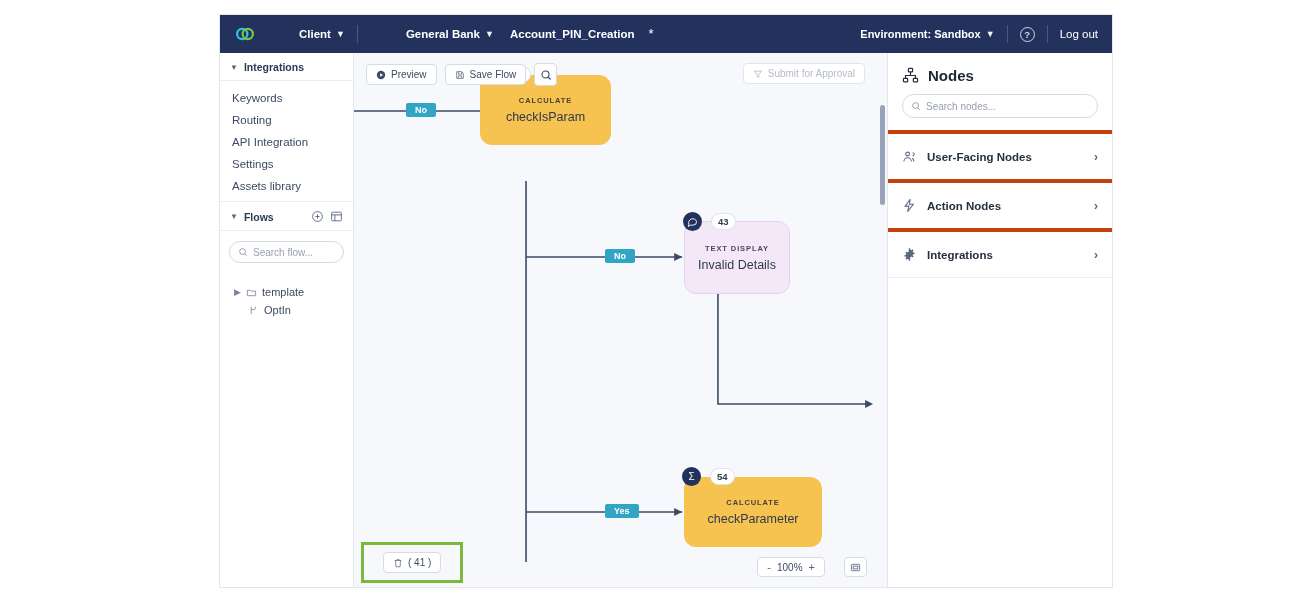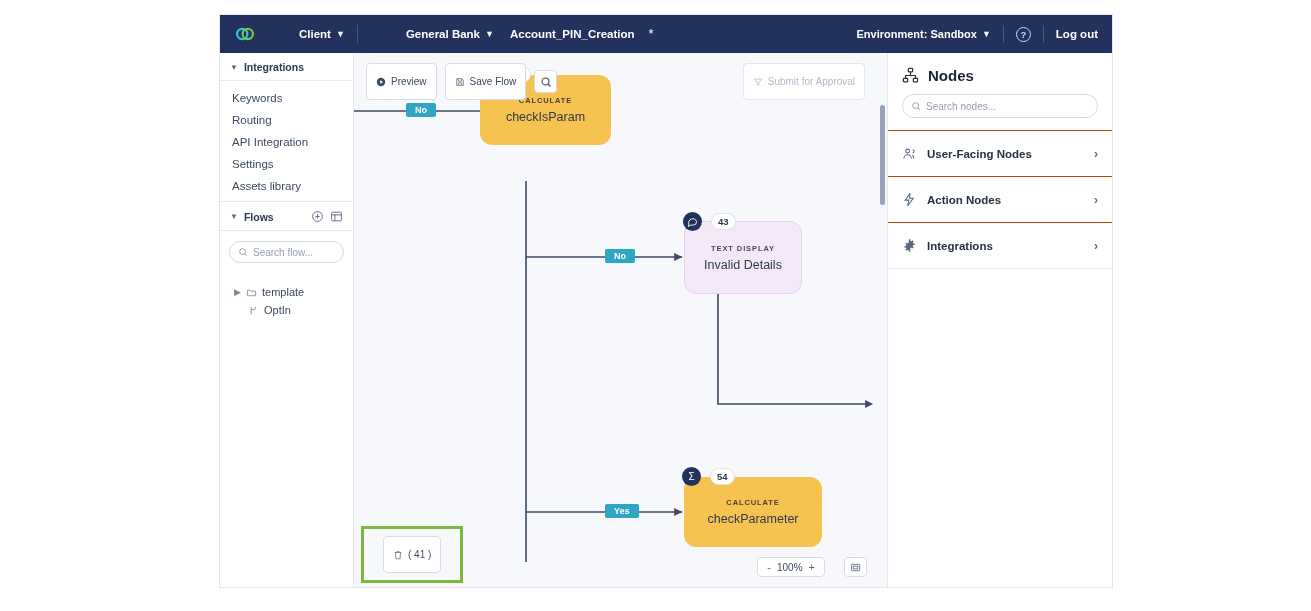--- a/index.html
+++ b/index.html
@@ -43,21 +43,21 @@
   .tb-title { font-weight: bold; font-size: 11.5px; margin-left: 16px; white-space: nowrap;}
   .tb-dirty { margin-left: 14px; font-size: 13px; line-height: 8px; }
   .tb-spacer { flex: 1 1 auto; }
   .tb-env { font-weight: bold; font-size: 11px; }
   .help-circle {
     width: 15px; height: 15px; border-radius: 50%;
     border: 1.2px solid #cfd6e6; color: #cfd6e6;
     font-size: 9.5px; line-height: 13px; text-align: center;
     font-weight: bold;
   }
-  .tb-logout { font-weight: bold; font-size: 11.5px; }
+  .tb-logout { font-weight: normal; font-size: 11.5px; }
 
   
   .body { flex: 1 1 auto; display: flex; min-height: 0; }
 
   
   .sidebar {
     width: 134px; flex: 0 0 134px;
     background: #ffffff;
     border-right: 1px solid #e3e6ea;
     display: flex; flex-direction: column;
@@ -104,21 +104,21 @@
     background: #f7f8fb;
   }
 
   
   .tool-left {
     position: absolute; left: 12px; top: 10px; z-index: 6;
     display: flex; align-items: center; gap: 8px;
   }
   .btn {
     display: flex; align-items: center; gap: 5px;
-    height: 37px; padding: 0 9px;
+    height: 21px; padding: 0 9px;
     background: #fff; border: 1px solid #d7dce4; border-radius: 4px;
     font-size: 10px; color: #3d4a63; cursor: pointer; white-space: nowrap;
   }
   .btn.icon-only { padding: 0; width: 23px; height: 23px; justify-content: center; }
   .btn.disabled { color: #b4bcca; border-color: #e1e5ec; cursor: default; background:#fff; }
   .tool-right { position: absolute; right: 22px; top: 10px; z-index: 6; }
 
   
   .node {
     position: absolute; border-radius: 12px;
@@ -191,21 +191,21 @@
   }
   .rp-head {
     display: flex; align-items: center; gap: 9px;
     padding: 14px 14px 8px 14px;
   }
   .rp-title { font-size: 15px; font-weight: bold; color: #1e2633; }
   .rp-search { padding: 2px 14px 12px 14px; }
   .rp-search .search-pill { height: 24px; border-radius: 12px; font-size: 10px; }
   .rp-row {
     display: flex; align-items: center; gap: 10px;
-    padding: 15px 14px; border-top: 1px solid #c2410c;
+    padding: 15px 14px; border-top: 4px solid #c2410c;
     font-size: 11.5px; font-weight: bold; color: #26303f;
     cursor: pointer;
   }
   .rp-row .rchev { margin-left: auto; color: #5a6780; font-size: 12px; font-weight: bold;}
   .rp-tail { border-top: 1px solid #e9ecf1; flex: 1 1 auto; }
   .ico { display: inline-flex; align-items: center; justify-content: center; color: #5a6780; }
 </style>
 </head>
 <body>
 
@@ -358,21 +358,21 @@
           </div>
         </div>
 
         <div class="node calc" style="left:126px; top:22px; width:131px; height:70px;">
           <div class="node-icon">Σ</div>
           <div class="node-badge">55</div>
           <div class="node-kind">CALCULATE</div>
           <div class="node-title">checkIsParam</div>
         </div>
 
-        <div class="node text" style="left:330px; top:168px; width:118px; height:73px;">
+        <div class="node text" style="left:330px; top:168px; width:106px; height:73px;">
           <div class="node-icon">
             <svg width="11" height="11" viewBox="0 0 24 24" fill="none" stroke="#fff" stroke-width="2">
               <path d="M21 12a8 8 0 01-8 8H7l-4 3 1-5a8 8 0 1117-6z"></path>
             </svg>
           </div>
           <div class="node-badge">43</div>
           <div class="node-kind">TEXT DISPLAY</div>
           <div class="node-title">Invalid Details</div>
         </div>
 

